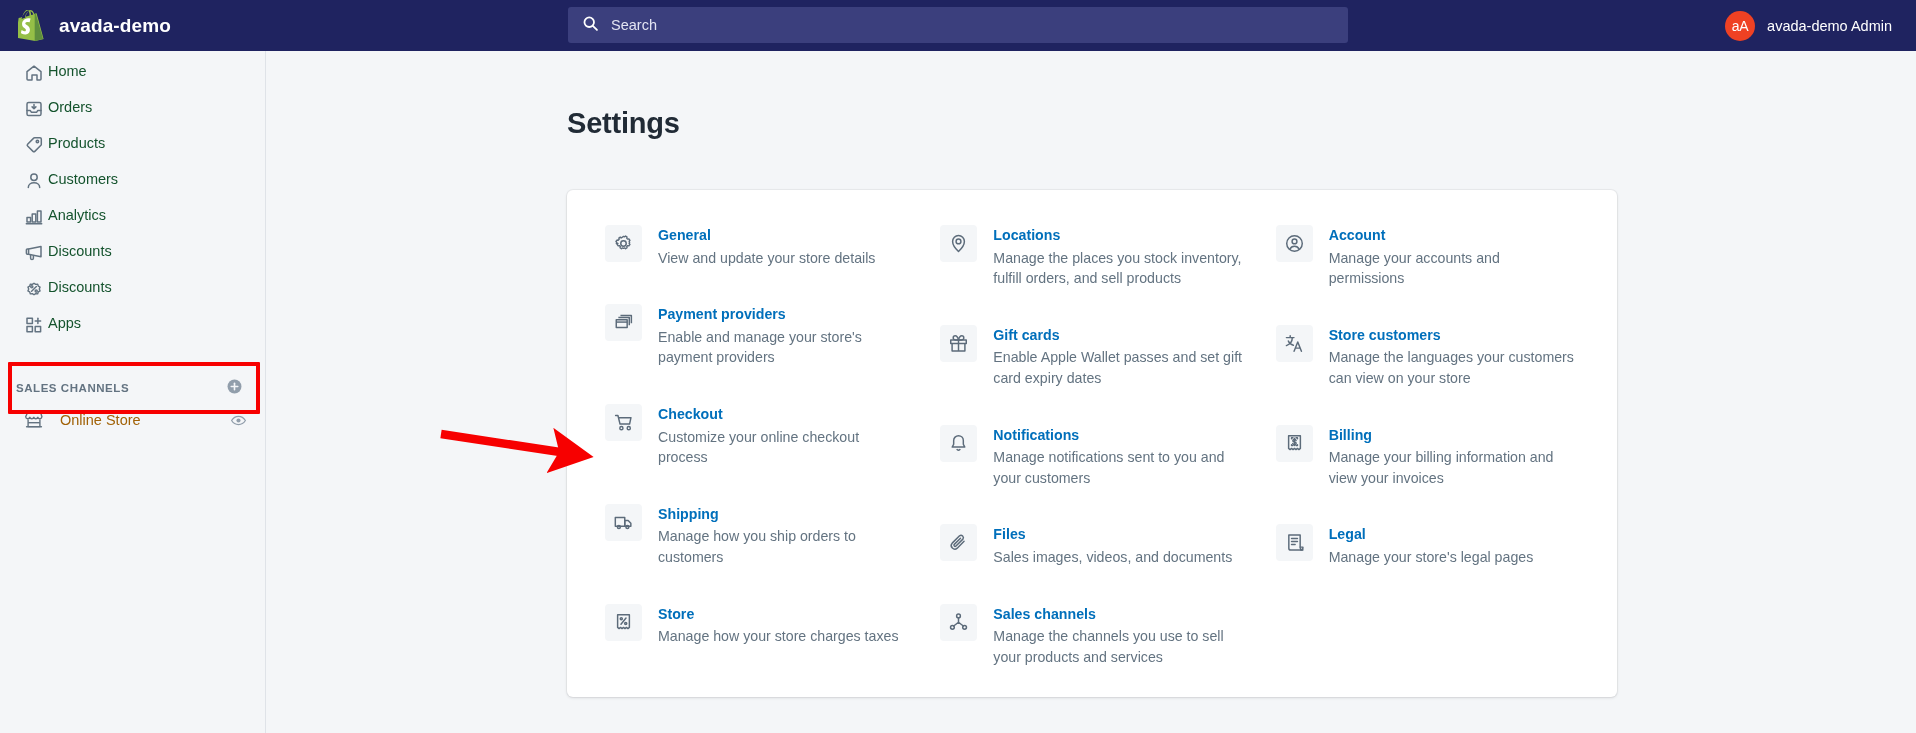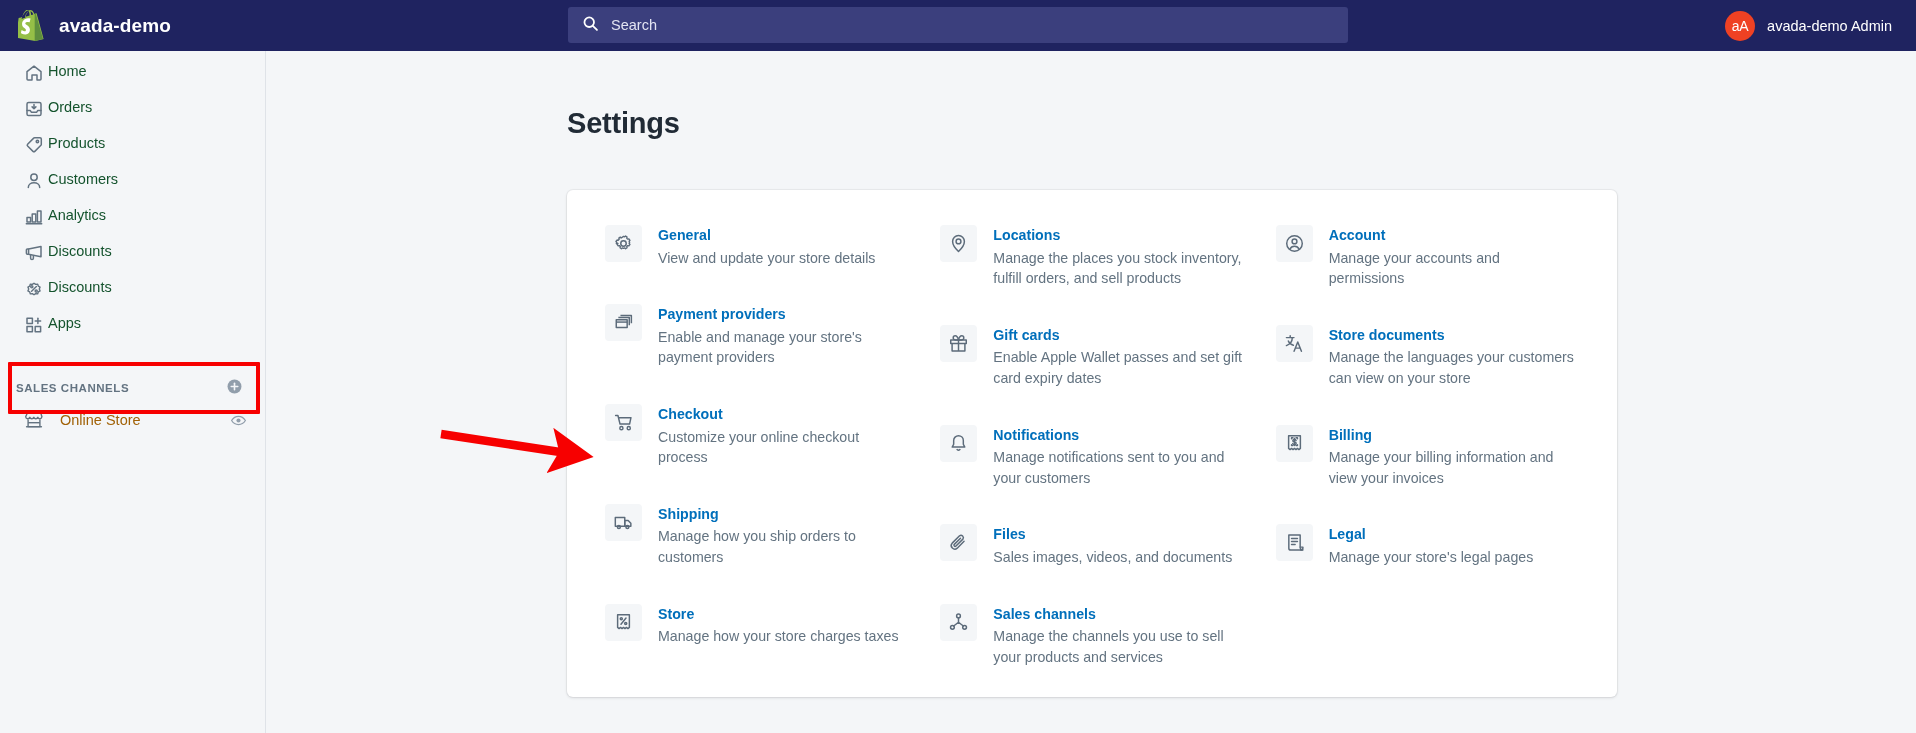--- a/index.html
+++ b/index.html
@@ -566,21 +566,21 @@
       <div class="setting-item">
         <span class="setting-icon">
           <svg width="21" height="21" viewBox="0 0 20 20" fill="none" stroke="#5c6b7a" stroke-width="1.4" stroke-linejoin="round" stroke-linecap="round">
             <path d="M2.3 4.4h7.2M5.9 2.6v1.8"></path>
             <path d="M7.9 4.4c0 3.4-2.2 6.5-5.6 7.6"></path>
             <path d="M4.1 7.6c.9 2.2 2.7 3.6 4.8 4.1"></path>
             <path d="M9.6 17.4l3.5-8.8 3.5 8.8M10.9 14.4h4.4"></path>
           </svg>
         </span>
         <span class="setting-text">
-          <a class="setting-link">Store documents</a>
+          <a class="setting-link">Store customers</a>
           <span class="setting-desc">Manage the languages your customers can view on your store</span>
         </span>
       </div>
 
       <div class="setting-item">
         <span class="setting-icon">
           <svg width="21" height="21" viewBox="0 0 20 20" fill="none" stroke="#5c6b7a" stroke-width="1.4" stroke-linejoin="round">
             <path d="M4.4 2.6h11.2v12.1l-1.4 1.1-1.4-1.1-1.4 1.1-1.4-1.1-1.4 1.1-1.4-1.1-1.4 1.1-1.4-1.1z"></path>
             <path d="M7.2 5.4v-.9h1.3M12.8 5.4v-.9h-1.3M7.2 11.1v.9h1.3M12.8 11.1v.9h-1.3" stroke-linecap="round"></path>
             <path d="M11.5 7.1c-.3-.7-.9-1-1.6-1-.9 0-1.5.5-1.5 1.2 0 1.7 3.2.8 3.2 2.5 0 .8-.7 1.3-1.6 1.3-.8 0-1.4-.4-1.7-1" stroke-linecap="round"></path>

